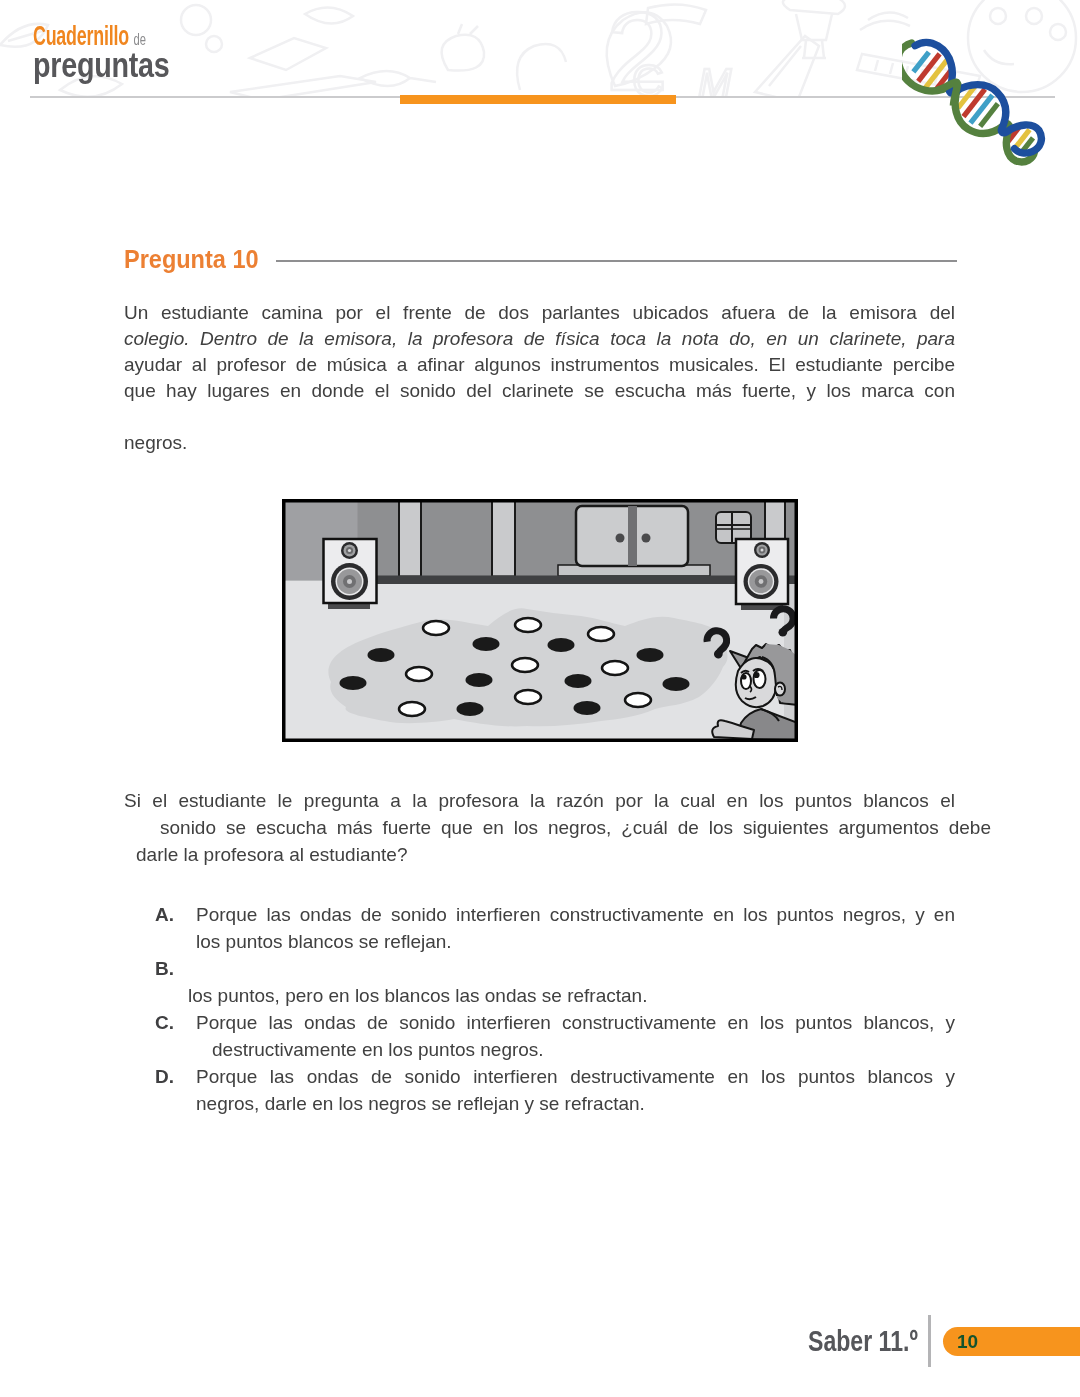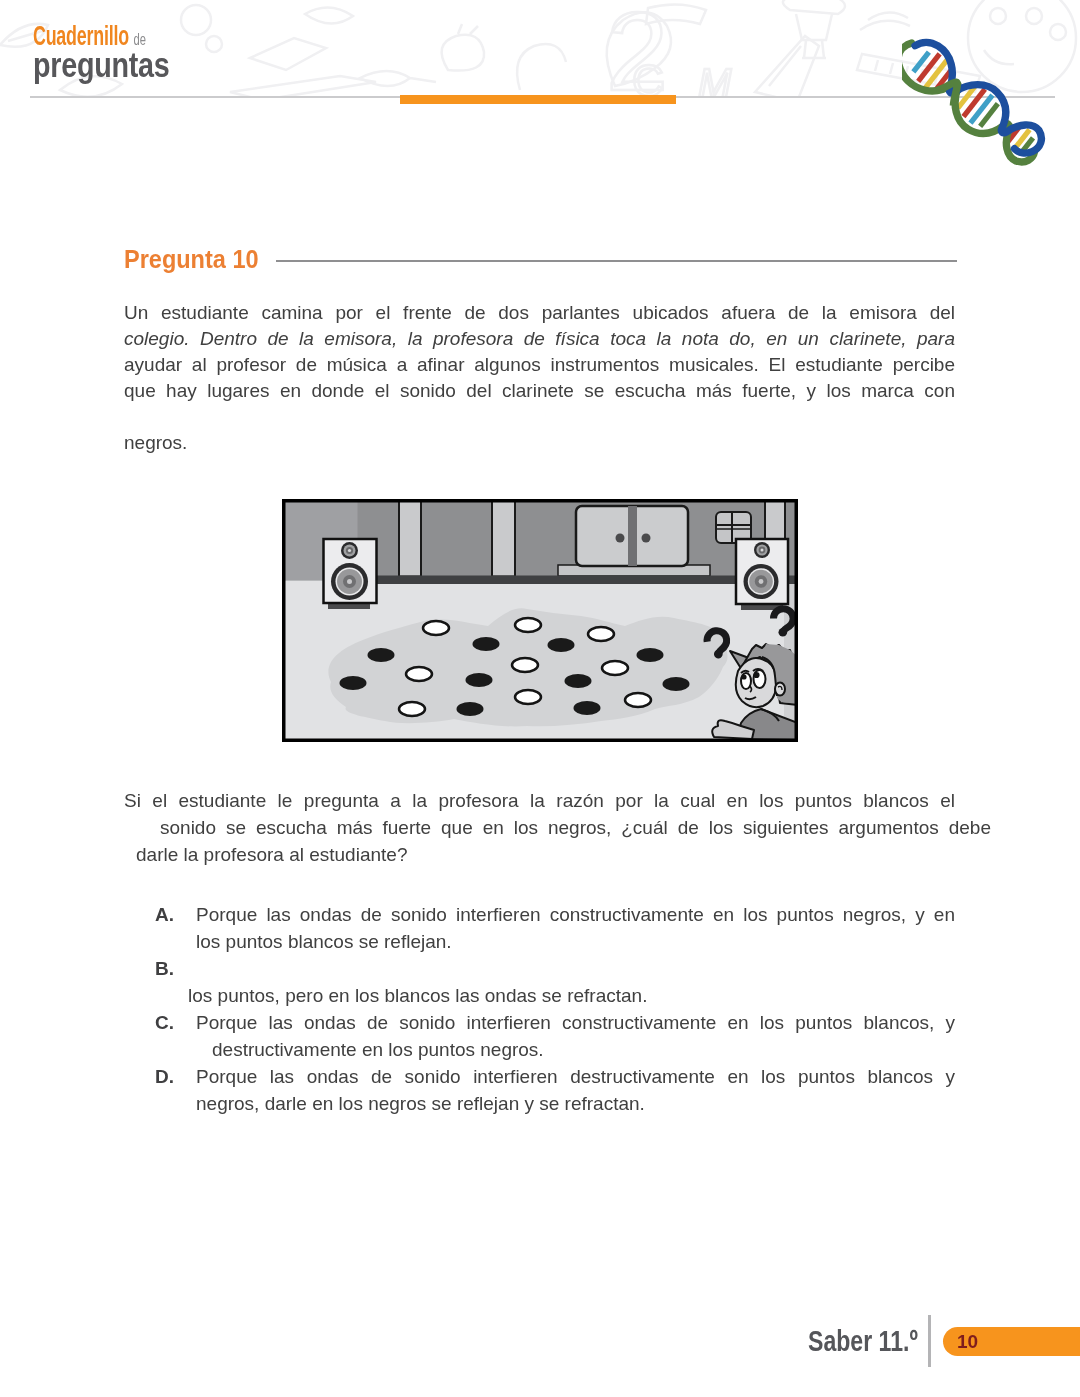--- a/index.html
+++ b/index.html
@@ -223,16 +223,16 @@
 
   <div class="olet" style="left:155px;top:1066px;">D.</div>
   <div class="jline just" style="left:196px;top:1066px;width:759px;">Porque las ondas de sonido interfieren destructivamente en los puntos blancos y</div>
   <div class="jline" style="left:196px;top:1093px;">negros, darle en los negros se reflejan y se refractan.</div>
 
   <div class="abs" style="left:808px;top:1324px;font-size:30px;font-weight:bold;color:#55565a;transform:scaleX(0.77);transform-origin:0 0;white-space:nowrap;">Saber 11.º</div>
 
   <div class="abs" style="left:928px;top:1315px;width:3px;height:52px;background:#b4b4b6;"></div>
 
   <div class="abs" style="left:943px;top:1327px;width:137px;height:29px;background:#f7941d;border-radius:15px 0 0 15px;">
-    <span style="position:absolute;left:14px;top:4px;font-size:19px;font-weight:bold;color:#7f1d1d;">10</span>
+    <span style="position:absolute;left:14px;top:4px;font-size:19px;font-weight:bold;color:#14532d;">10</span>
   </div>
 
 </div>
 
 </body></html>

